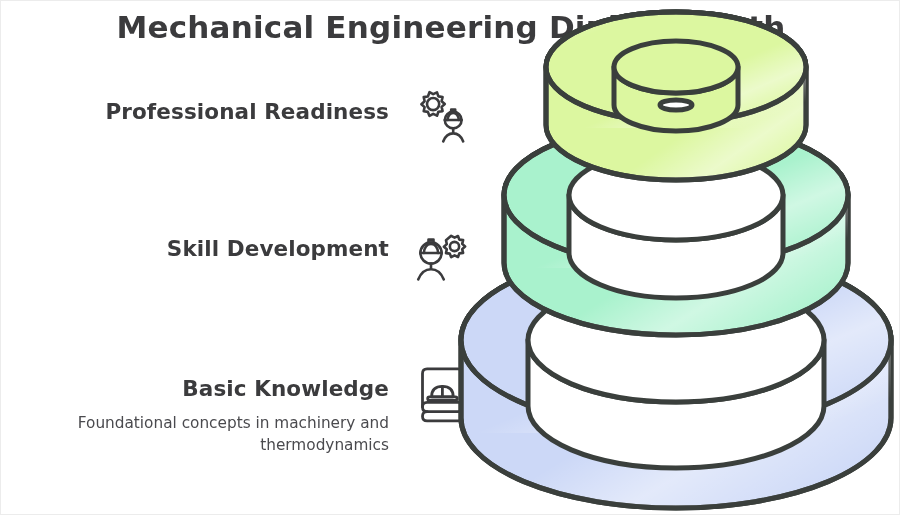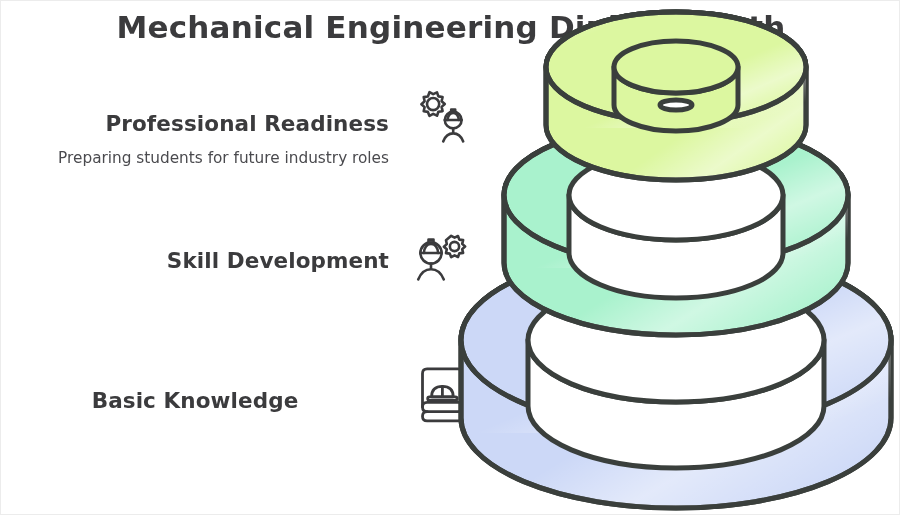--- a/index.html
+++ b/index.html
@@ -34,21 +34,21 @@
     font-weight: 700;
     letter-spacing: 0.2px;
     color: #3b3b3d;
     white-space: nowrap;
   }
 
   
   .stages {
     position: absolute;
     left: 0;
-    top: 12px;
+    top: 0;
     width: 400px;
     height: 443px;
     padding-left: 17px;
   }
   .stage {
     position: absolute;
     left: 0;
     width: 388px;
     text-align: right;
   }
@@ -65,21 +65,21 @@
     margin-top: 9px;
     font-family: "DejaVu Sans", sans-serif;
     font-size: 15.3px;
     font-weight: 400;
     color: #4a4a4e;
     line-height: 1.45;
   }
 
   .stage-1 { top: 98px; }
   .stage-2 { top: 235px; text-align: right; }
-  .stage-3 { top: 375px; text-align: center; }
+  .stage-3 { top: 375px; }
 
   
   .icon-slot {
     position: absolute;
     width: 64px;
     height: 64px;
   }
   .icon-slot svg { display: block; width: 100%; height: 100%; }
   .icon-1 { left: 408px; top: 85px; }
   .icon-2 { left: 408px; top: 222px; }
@@ -99,29 +99,29 @@
 <body>
 
 <div class="canvas">
 
   <div class="title">Mechanical Engineering Diploma Path</div>
 
   <div class="stages">
 
     <div class="stage stage-1">
       <div class="stage-title">Professional Readiness</div>
-      <div class="stage-desc">Preparing students for future industry roles</div>
     </div>
 
     <div class="stage stage-2">
       <div class="stage-title">Skill Development</div>
     </div>
 
     <div class="stage stage-3">
       <div class="stage-title">Basic Knowledge</div>
+      <div class="stage-desc">Foundational concepts in machinery and thermodynamics</div>
     </div>
   </div>
 
   <div class="icon-slot icon-1">
     <svg viewBox="0 0 64 64" fill="none" stroke="#3b3b3d" stroke-width="2.6" stroke-linecap="round" stroke-linejoin="round">
       <path d="M20.5 6.2 L24.2 8.2 L28.0 6.4 L29.4 10.4 L33.6 11.0 L32.6 15.2
                L35.8 18.0 L32.6 20.9 L33.6 25.1 L29.4 25.7 L28.0 29.7 L24.2 27.9
                L20.5 29.9 L18.9 25.9 L14.7 25.3 L15.6 21.1 L12.4 18.2 L15.6 15.3
                L14.7 11.1 L18.9 10.5 Z"></path>
       <circle cx="24.1" cy="18.05" r="6.1"></circle>

